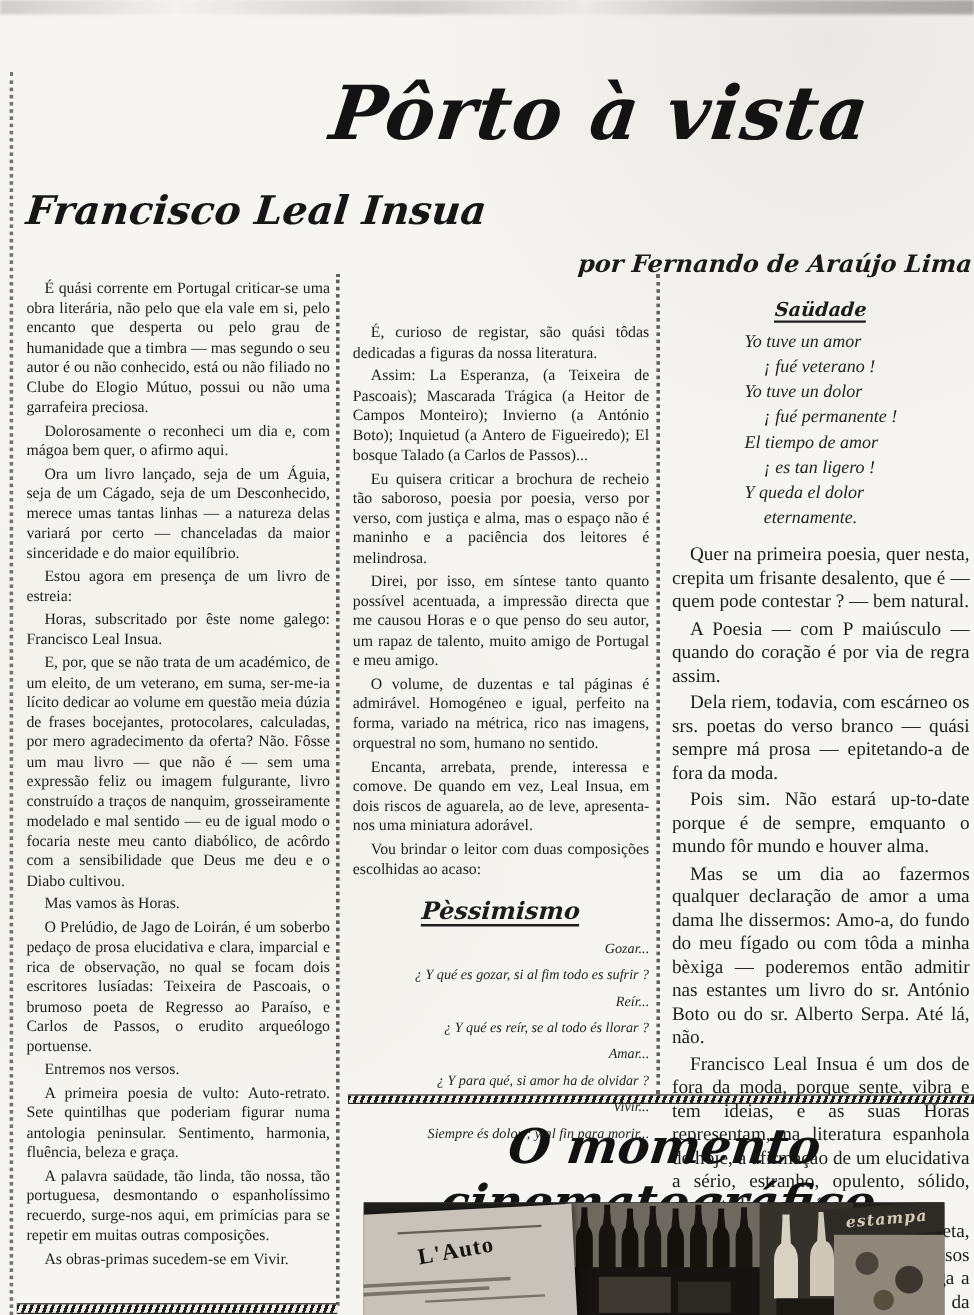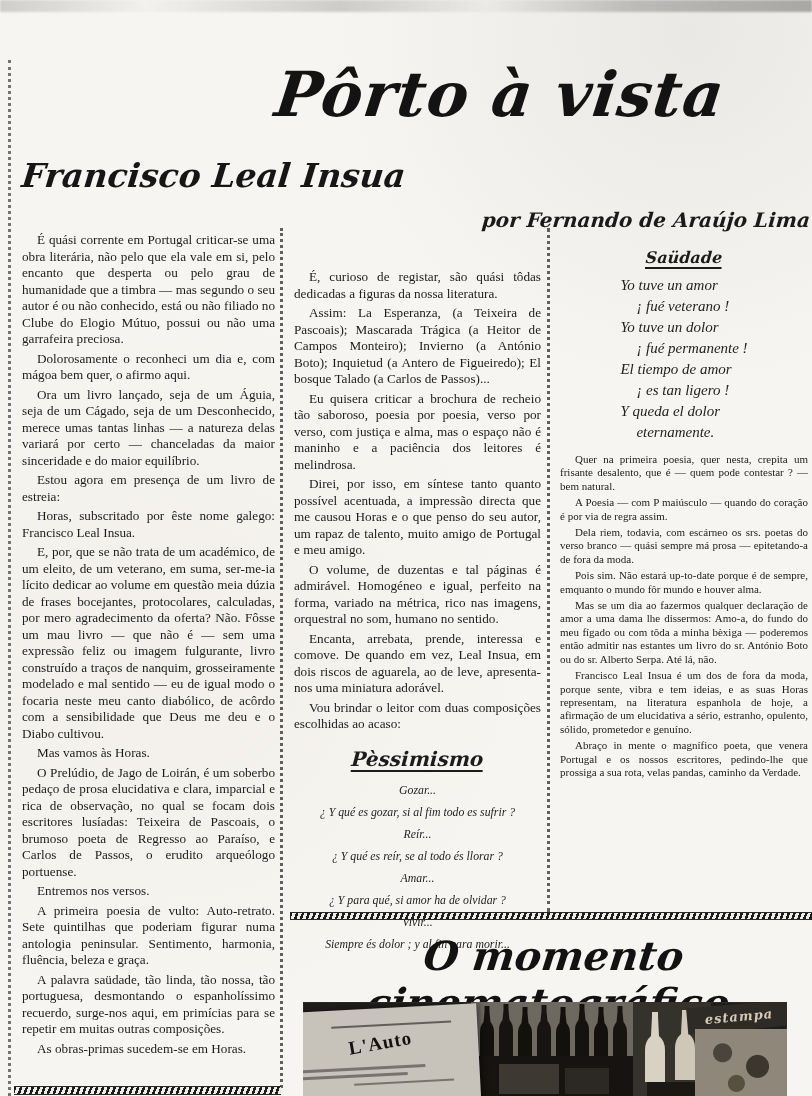--- a/index.html
+++ b/index.html
@@ -28,29 +28,29 @@
     color:#161616;transform:skewX(-6deg);}
   .byline{position:absolute;right:2px;top:208px;width:460px;text-align:right;
     font-family:"DejaVu Serif",serif;font-style:italic;font-weight:bold;font-size:20px;
     color:#1a1a1a;transform:skewX(-5deg);}
 
   .col{position:absolute;}
   .col1{left:22px;top:232px;width:253px;}
   .col2{left:294px;top:240px;width:247px;margin-top:29px;}
   .col3{left:560px;top:246px;width:248px;}
   .para{font-size:13.2px;line-height:1.25;text-align:justify;text-indent:15px;margin:0 0 3px;}
-  .col3 .para{font-size:11px;line-height:1.22;}
+  .col3 .para{font-size:16px;line-height:1.22;}
 
   .poem-title{font-family:"DejaVu Serif",serif;font-style:italic;font-weight:bold;text-align:center;
     margin:14px 0 12px;font-size:20px;text-decoration:underline;text-underline-offset:4px;
     text-decoration-thickness:1.5px;transform:skewX(-4deg);}
   .col3 .poem-title{font-size:16px;margin:2px 0 8px;}
   .poem{font-style:italic;color:#232323;}
   .poem2{text-align:center;font-size:11.8px;}
-  .poem2 .poem-line{margin:7px 0;}
+  .poem2 .poem-line{margin:7px 0;text-align:right;}
   .poem3{width:fit-content;margin:0 auto 10px;font-size:15px;line-height:1.4;}
   .poem3 .poem-line:nth-child(even){padding-left:16px;}
 
   .hatch{position:absolute;background:repeating-linear-gradient(110deg,#1c1c1c 0 2.5px,#efede8 2.5px 5.5px);
     border-top:1px solid #2a2a2a;border-bottom:1px solid #2a2a2a;}
   .hatch-section{left:290px;top:912px;width:522px;height:6px;}
   .hatch-col1{left:14px;top:1086px;width:267px;height:7px;}
 
   .section-title{position:absolute;left:295px;top:932px;width:512px;margin:0;text-align:center;
     font-family:"DejaVu Serif",serif;font-style:italic;font-weight:bold;font-size:40px;
@@ -97,21 +97,21 @@
         <p class="para">Dolorosamente o reconheci um dia e, com mágoa bem quer, o afirmo aqui.</p>
         <p class="para">Ora um livro lançado, seja de um Águia, seja de um Cágado, seja de um Desconhecido, merece umas tantas linhas — a natureza delas variará por certo — chanceladas da maior sinceridade e do maior equilíbrio.</p>
         <p class="para">Estou agora em presença de um livro de estreia:</p>
         <p class="para">Horas, subscritado por êste nome galego: Francisco Leal Insua.</p>
         <p class="para">E, por, que se não trata de um académico, de um eleito, de um veterano, em suma, ser-me-ia lícito dedicar ao volume em questão meia dúzia de frases bocejantes, protocolares, calculadas, por mero agradecimento da oferta? Não. Fôsse um mau livro — que não é — sem uma expressão feliz ou imagem fulgurante, livro construído a traços de nanquim, grosseiramente modelado e mal sentido — eu de igual modo o focaria neste meu canto diabólico, de acôrdo com a sensibilidade que Deus me deu e o Diabo cultivou.</p>
         <p class="para">Mas vamos às Horas.</p>
         <p class="para">O Prelúdio, de Jago de Loirán, é um soberbo pedaço de prosa elucidativa e clara, imparcial e rica de observação, no qual se focam dois escritores lusíadas: Teixeira de Pascoais, o brumoso poeta de Regresso ao Paraíso, e Carlos de Passos, o erudito arqueólogo portuense.</p>
         <p class="para">Entremos nos versos.</p>
         <p class="para">A primeira poesia de vulto: Auto-retrato. Sete quintilhas que poderiam figurar numa antologia peninsular. Sentimento, harmonia, fluência, beleza e graça.</p>
         <p class="para">A palavra saüdade, tão linda, tão nossa, tão portuguesa, desmontando o espanholíssimo recuerdo, surge-nos aqui, em primícias para se repetir em muitas outras composições.</p>
-        <p class="para">As obras-primas sucedem-se em Horas.</p>
+        <p class="para">As obras-primas sucedem-se em Vivir.</p>
       </div>
   </div>
 
   <div class="vrule rule1"></div>
 
   <div class="col col2">
     <div>
         <p class="para">É, curioso de registar, são quási tôdas dedicadas a figuras da nossa literatura.</p>
         <p class="para">Assim: La Esperanza, (a Teixeira de Pascoais); Mascarada Trágica (a Heitor de Campos Monteiro); Invierno (a António Boto); Inquietud (a Antero de Figueiredo); El bosque Talado (a Carlos de Passos)...</p>
         <p class="para">Eu quisera criticar a brochura de recheio tão saboroso, poesia por poesia, verso por verso, com justiça e alma, mas o espaço não é maninho e a paciência dos leitores é melindrosa.</p>

